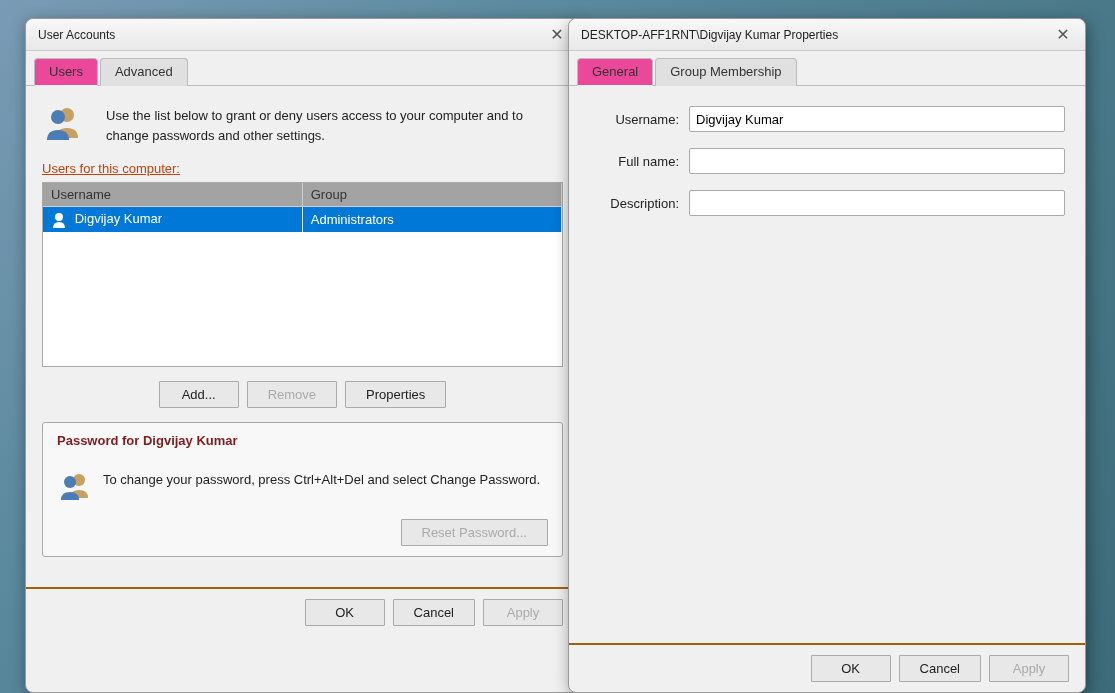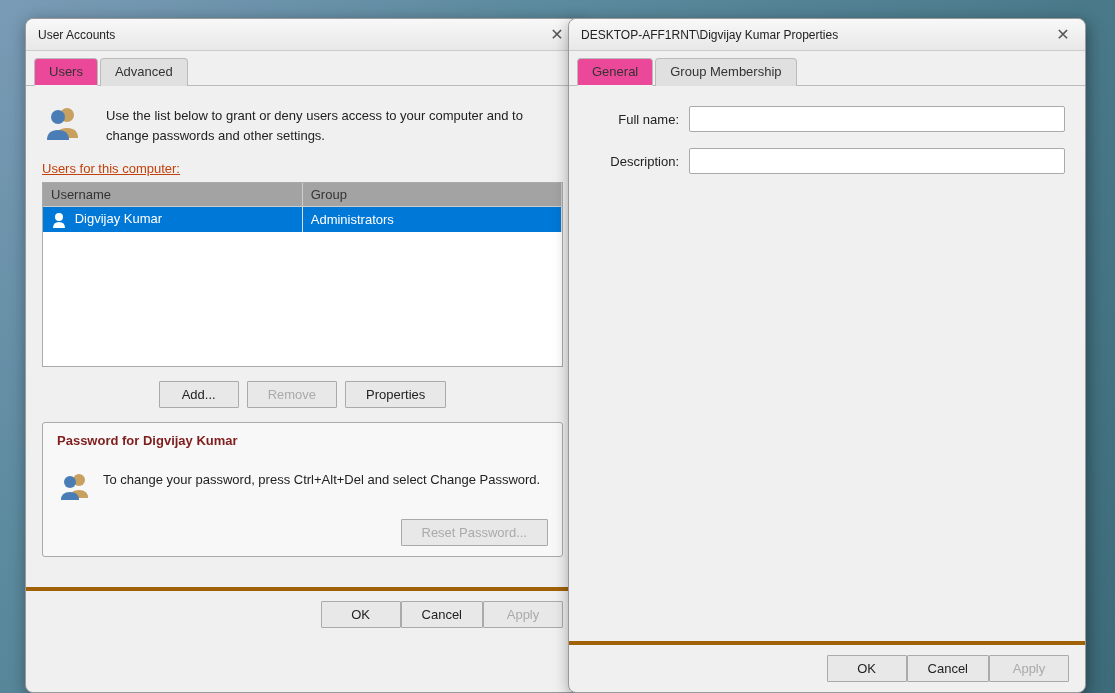--- a/index.html
+++ b/index.html
@@ -221,22 +221,23 @@
 
     .reset-btn-row {
       display: flex;
       justify-content: flex-end;
     }
 
     
     .bottom-buttons {
       display: flex;
       justify-content: flex-end;
+      gap: 8px;
       padding: 10px 16px;
-      border-top: 4px solid #a16207;
+      border-top: 2px solid #a16207;
       align-items: flex-end;
     }
 
     
     .form-row {
       display: flex;
       align-items: center;
       margin-bottom: 16px;
     }
 
@@ -367,20 +368,24 @@
     <div class="tab active">
       <span>General</span>
     </div>
     <div class="tab">
       <span>Group Membership</span>
     </div>
   </div>
 
   <div class="props-content">
     <div class="form-row">
+      <label class="form-label">Username:</label>
+      <input class="form-input" type="text" value="Digvijay Kumar" style="">
+    </div>
+    <div class="form-row">
       <label class="form-label">Full name:</label>
       <input class="form-input" type="text" style="">
     </div>
     <div class="form-row">
       <label class="form-label">Description:</label>
       <input class="form-input" type="text" style="">
     </div>
   </div>
 
   <div class="bottom-buttons" style="margin-top: auto; position: absolute; bottom: 0; left: 0; right: 0;">

